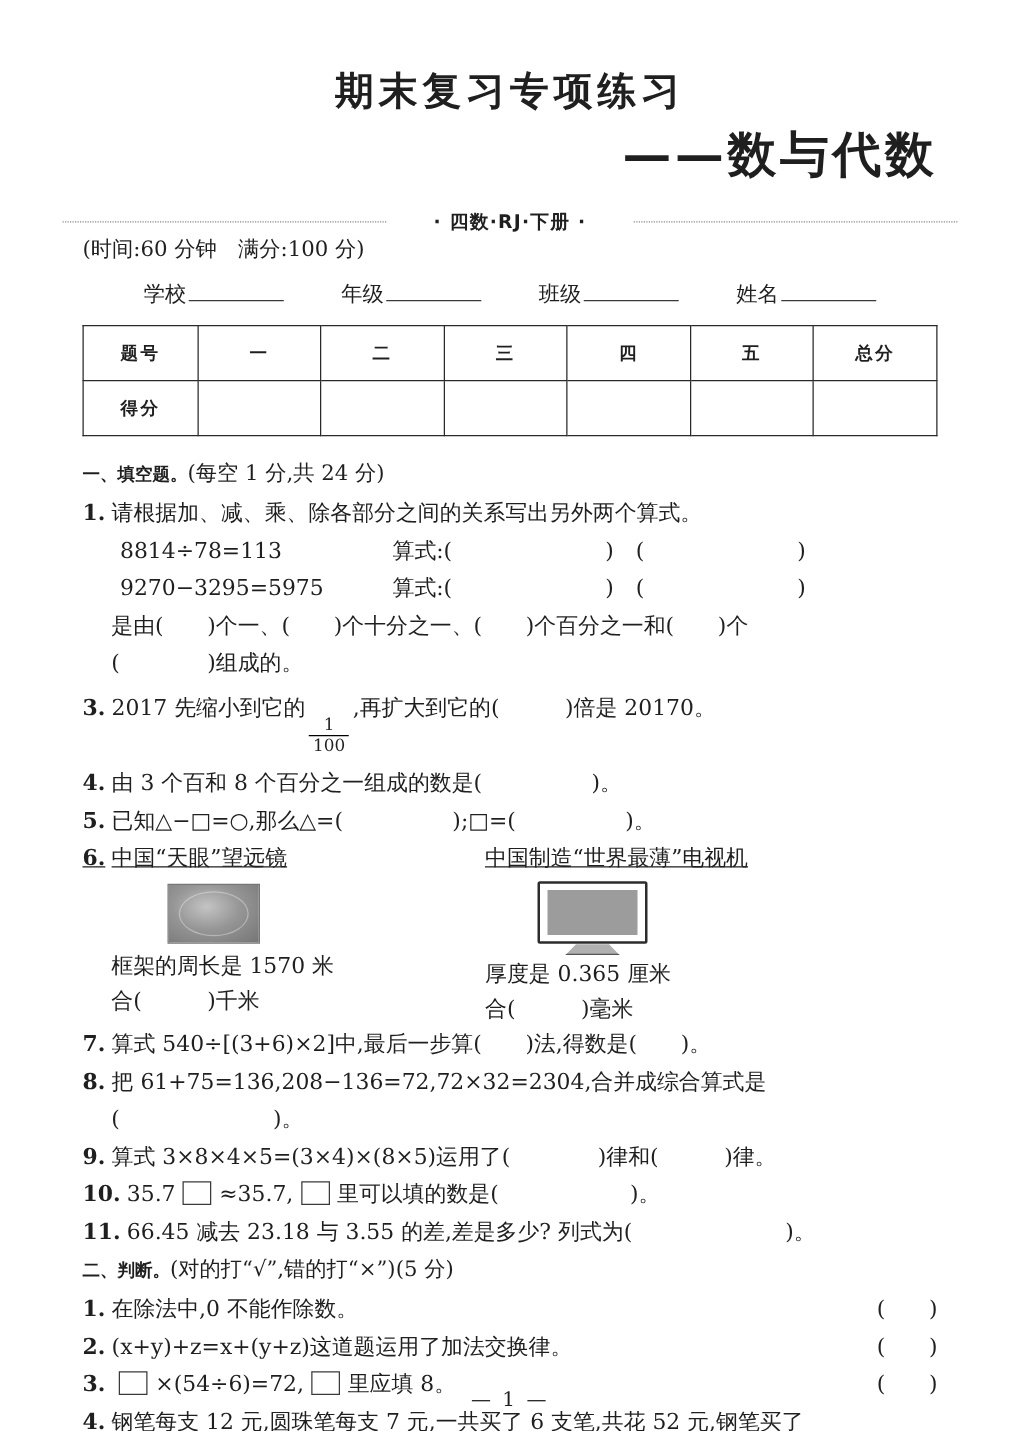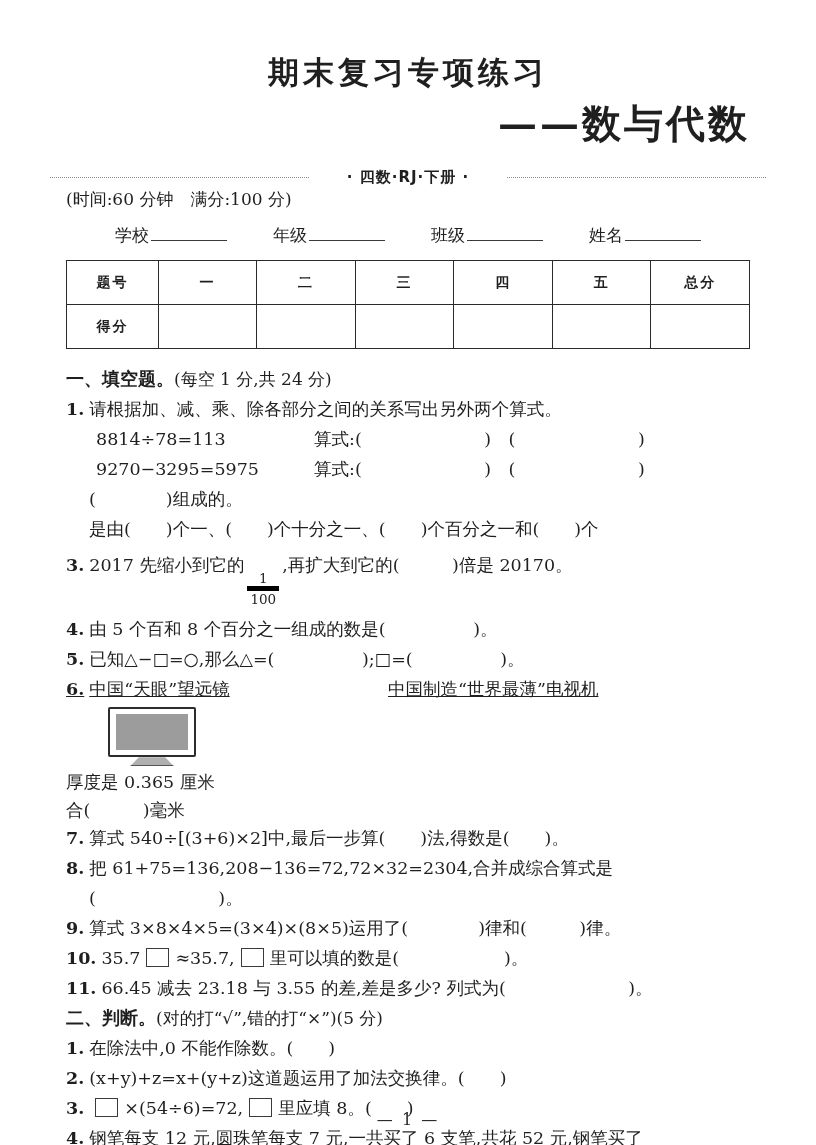--- a/index.html
+++ b/index.html
@@ -24,33 +24,33 @@
   .blank { display:inline-block; width:76px; height:15px; border-bottom:1px solid #3a3a3a; margin-left:2px; }
 
   table.score { width:100%; border-collapse:collapse; margin-top:13px; table-layout:fixed; }
   table.score td { border:1.6px solid #2a2a2a; height:41px; text-align:center; vertical-align:middle; }
   table.score td.th { font-family:"DejaVu Sans","Liberation Sans",sans-serif; font-weight:700; font-size:14px; letter-spacing:2px; }
   table.score td.c0 { width:13%; }
 
   .body { margin-top:16px; font-size:17.5px; }
   .line { line-height:29px; margin-bottom:1px; }
   .qnum { font-weight:700; margin-right:5px; }
-  .shead { font-family:Liberation Sans, sans-serif; font-weight:700; font-size:18px; }
+  .shead { font-family:Liberation Mono, monospace; font-weight:700; font-size:14px; }
   .note { font-size:17px; }
   .indent2 { padding-left:30px; }
   .indent { padding-left:23px; }
   .expr { display:inline-block; width:218px; }
 
   .q3line { margin:7px 0 9px; }
   .frac { display:inline-flex; flex-direction:column; align-items:center; vertical-align:-12px; line-height:1.05; font-size:13.5px; margin:0 3px; }
-  .frac .den { border-top:5px solid #000000; padding:1px 3px 0 3px; margin-top:1px; }
+  .frac .den { border-top:1px solid #000000; padding:1px 3px 0 3px; margin-top:1px; }
 
   .sqbox { display:inline-block; width:21px; height:17px; border:1px solid #3a3a3a; background:#fff; vertical-align:-3px; margin:0 6px; }
 
-  .judge { display:flex; }
+  .judge { display:flex; justify-content:space-between; }
   .marks { white-space:nowrap; }
 
   .q6titles { display:flex;text-decoration:underline; }
   .q6titles .lcol { width:322px; }
   .q6cols { display:flex; }
   .q6cols .lcol { width:322px; padding-left:23px; box-sizing:border-box; }
   .q6cols .rcol { flex:1; }
   .q6cols .cap { line-height:28px; }
 
   .photo { width:74px; height:48px; margin:4px 0 4px 45px; border:1px solid #777; box-sizing:border-box;
@@ -122,43 +122,48 @@
     <div class="line">
       <span class="qnum">1.</span><span>请根据加、减、乘、除各部分之间的关系写出另外两个算式。</span>
     </div>
     <div class="line indent2">
       <span class="expr">8814÷78=113</span><span>算式:(　　　　　　　)　(　　　　　　　)</span>
     </div>
     <div class="line indent2">
       <span class="expr">9270−3295=5975</span><span>算式:(　　　　　　　)　(　　　　　　　)</span>
     </div>
 
+    <div class="line indent"><span>是由(　　)个一、(　　)个十分之一、(　　)个百分之一和(　　)个</span></div>
     <div class="line indent"><span>(　　　　)组成的。</span></div>
-    <div class="line indent"><span>是由(　　)个一、(　　)个十分之一、(　　)个百分之一和(　　)个</span></div>
 
     <div class="line q3line">
       <span class="qnum">3.</span><span>2017 先缩小到它的</span><span class="frac">
           <span class="num">1</span>
           <span class="den">100</span>
         </span><span>,再扩大到它的(　　　)倍是 20170。</span>
     </div>
 
     <div class="line">
-      <span class="qnum">4.</span><span>由 5 个百和 8 个百分之一组成的数是(　　　　　)。</span>
+      <span class="qnum">4.</span><span>由 3 个百和 8 个百分之一组成的数是(　　　　　)。</span>
     </div>
 
     <div class="line">
       <span class="qnum">5.</span><span>已知△−□=○,那么△=(　　　　　);□=(　　　　　)。</span>
     </div>
 
     <div class="line q6titles">
       <span class="lcol"><span class="qnum">6.</span><span>中国“天眼”望远镜</span></span>
       <span>中国制造“世界最薄”电视机</span>
     </div>
     <div class="q6cols">
+      <div class="lcol">
+        <div class="photo"></div>
+        <div class="cap">框架的周长是 1570 米</div>
+        <div class="cap">合(　　　)千米</div>
+      </div>
       <div class="rcol">
         <div class="tv">
           <div class="frame">
               <div class="screenp"></div>
             </div>
           <div class="stand"></div>
         </div>
         <div class="cap">厚度是 0.365 厘米</div>
         <div class="cap">合(　　　)毫米</div>
       </div>

